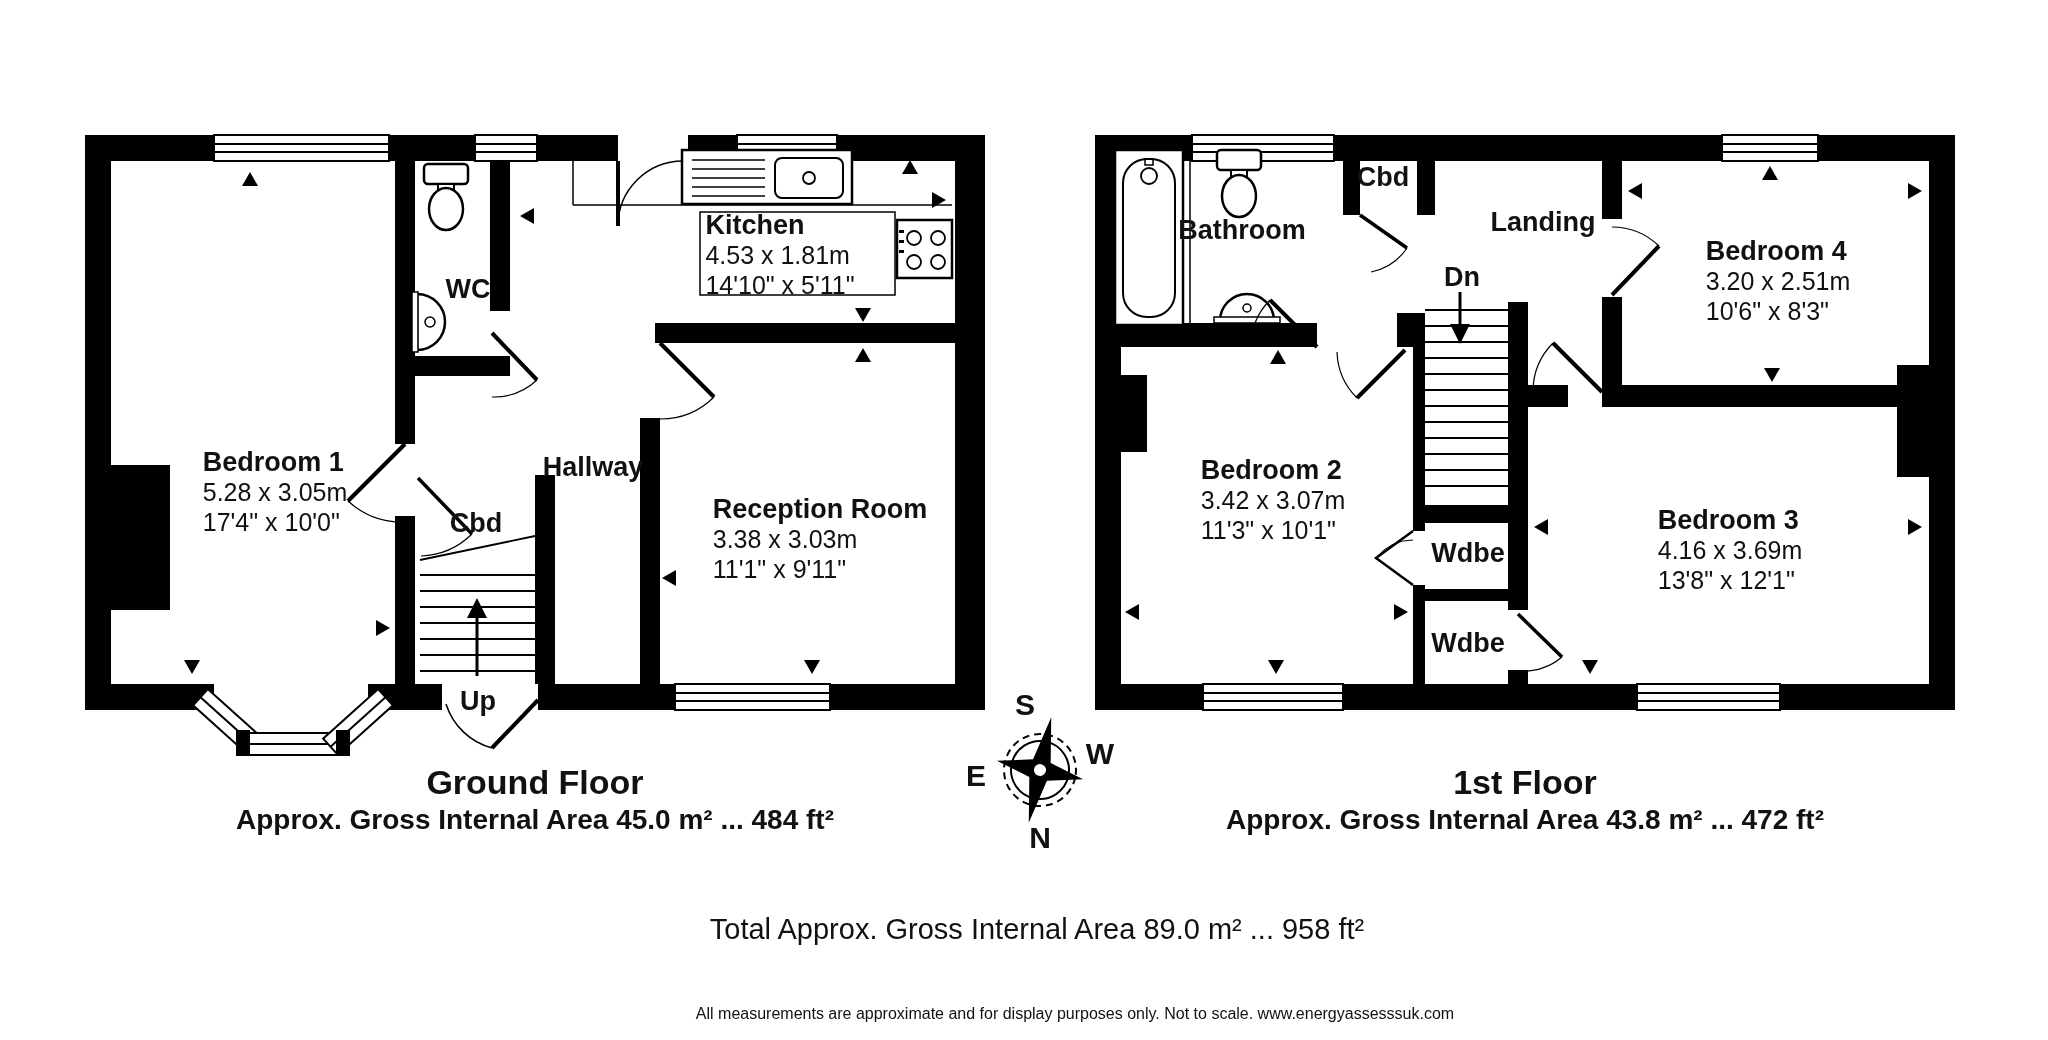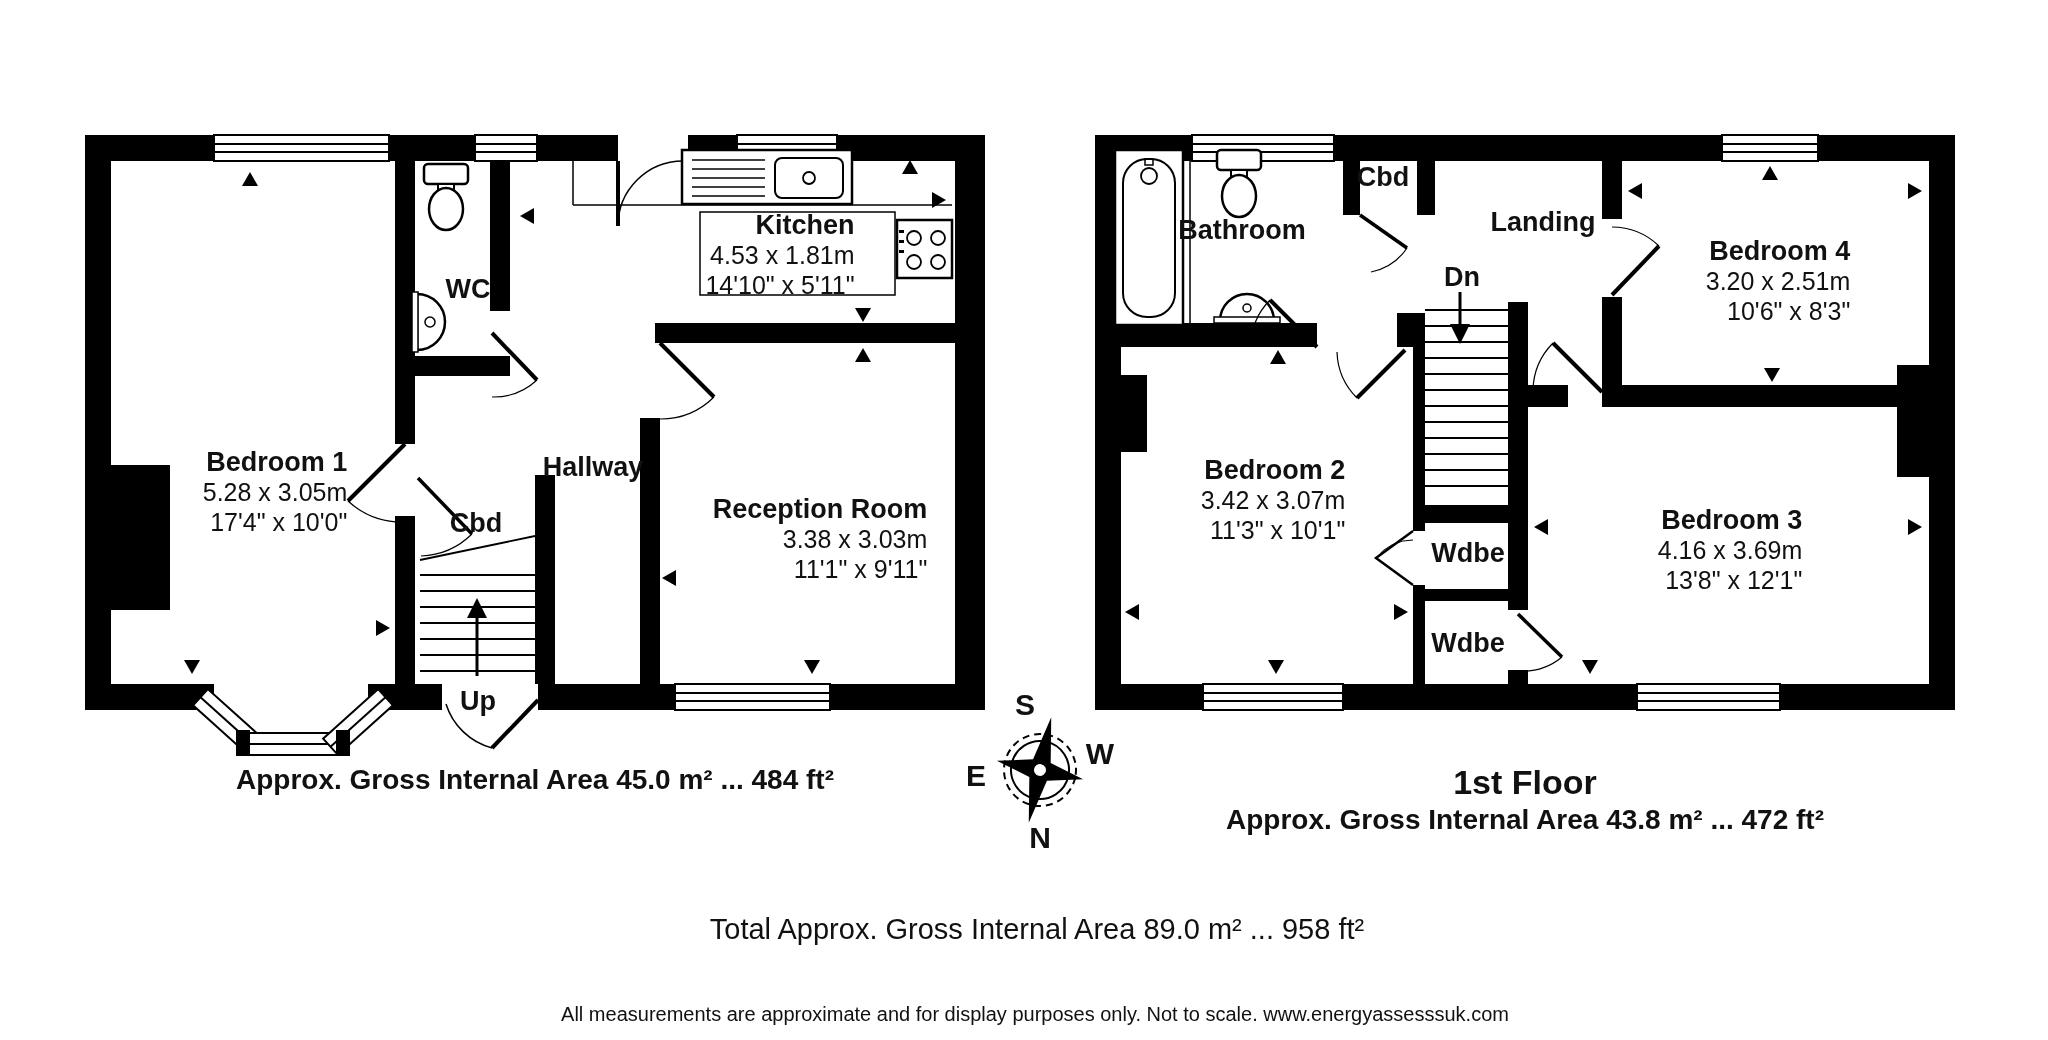--- a/index.html
+++ b/index.html
@@ -1,28 +1,28 @@
 <!DOCTYPE html>
 <html><head>
 <meta charset="utf-8">
 <style>
   html,body{margin:0;padding:0;background:#fff;}
   .stage{position:relative;width:2048px;height:1040px;background:#fff;overflow:hidden;
          font-family:"Liberation Sans", sans-serif;color:#111;}
   .plan-svg{position:absolute;left:0;top:0;}
-  .lbl{position:absolute;transform:translateX(-50%);text-align:right;white-space:nowrap;line-height:30px;}
+  .lbl{position:absolute;transform:translateX(-50%);text-align:left;white-space:nowrap;line-height:30px;}
   .rname{font-weight:bold;font-size:27px;display:block;}
   .rdim{font-size:25px;display:block;}
   .solo{font-weight:bold;font-size:27px;}
   .floor-title{position:absolute;transform:translateX(-50%);text-align:center;white-space:nowrap;}
   .floor-title .t1{display:block;font-weight:bold;font-size:34px;line-height:40px;}
   .floor-title .t2{display:block;font-size:28px;line-height:36px;font-weight:bold;}
   .compass-letter{position:absolute;transform:translateX(-50%);font-weight:bold;font-size:30px;line-height:32px;}
   .footer-total{position:absolute;transform:translateX(-50%);font-size:29px;line-height:34px;white-space:nowrap;}
-  .footer-disc{position:absolute;transform:translateX(-50%);font-size:20px;line-height:26px;white-space:nowrap;}
+  .footer-disc{position:absolute;transform:translateX(-50%);font-size:16px;line-height:26px;white-space:nowrap;margin-left:40px;}
 </style>
 </head>
 <body>
 
 <div class="stage">
 
 <svg class="plan-svg" width="2048" height="1040" viewBox="0 0 2048 1040">
 
   <g>
 
@@ -345,20 +345,21 @@
   </div>
   <div class="lbl solo" style="left:1468px;top:538px">Wdbe</div>
   <div class="lbl solo" style="left:1468px;top:628px">Wdbe</div>
   <div class="lbl" style="left:1730px;top:505px">
     <span class="rname">Bedroom 3</span>
     <span class="rdim">4.16 x 3.69m</span>
     <span class="rdim">13'8" x 12'1"</span>
   </div>
 
   <div class="floor-title" style="left:535px;top:762px">
+    <span class="t1">Ground Floor</span>
     <span class="t2">Approx. Gross Internal Area 45.0 m² ... 484 ft²</span>
   </div>
   <div class="floor-title" style="left:1525px;top:762px">
     <span class="t1">1st Floor</span>
     <span class="t2">Approx. Gross Internal Area 43.8 m² ... 472 ft²</span>
   </div>
 
   <div class="compass-letter" style="left:1025px;top:689px">S</div>
   <div class="compass-letter" style="left:1100px;top:738px">W</div>
   <div class="compass-letter" style="left:976px;top:760px">E</div>

